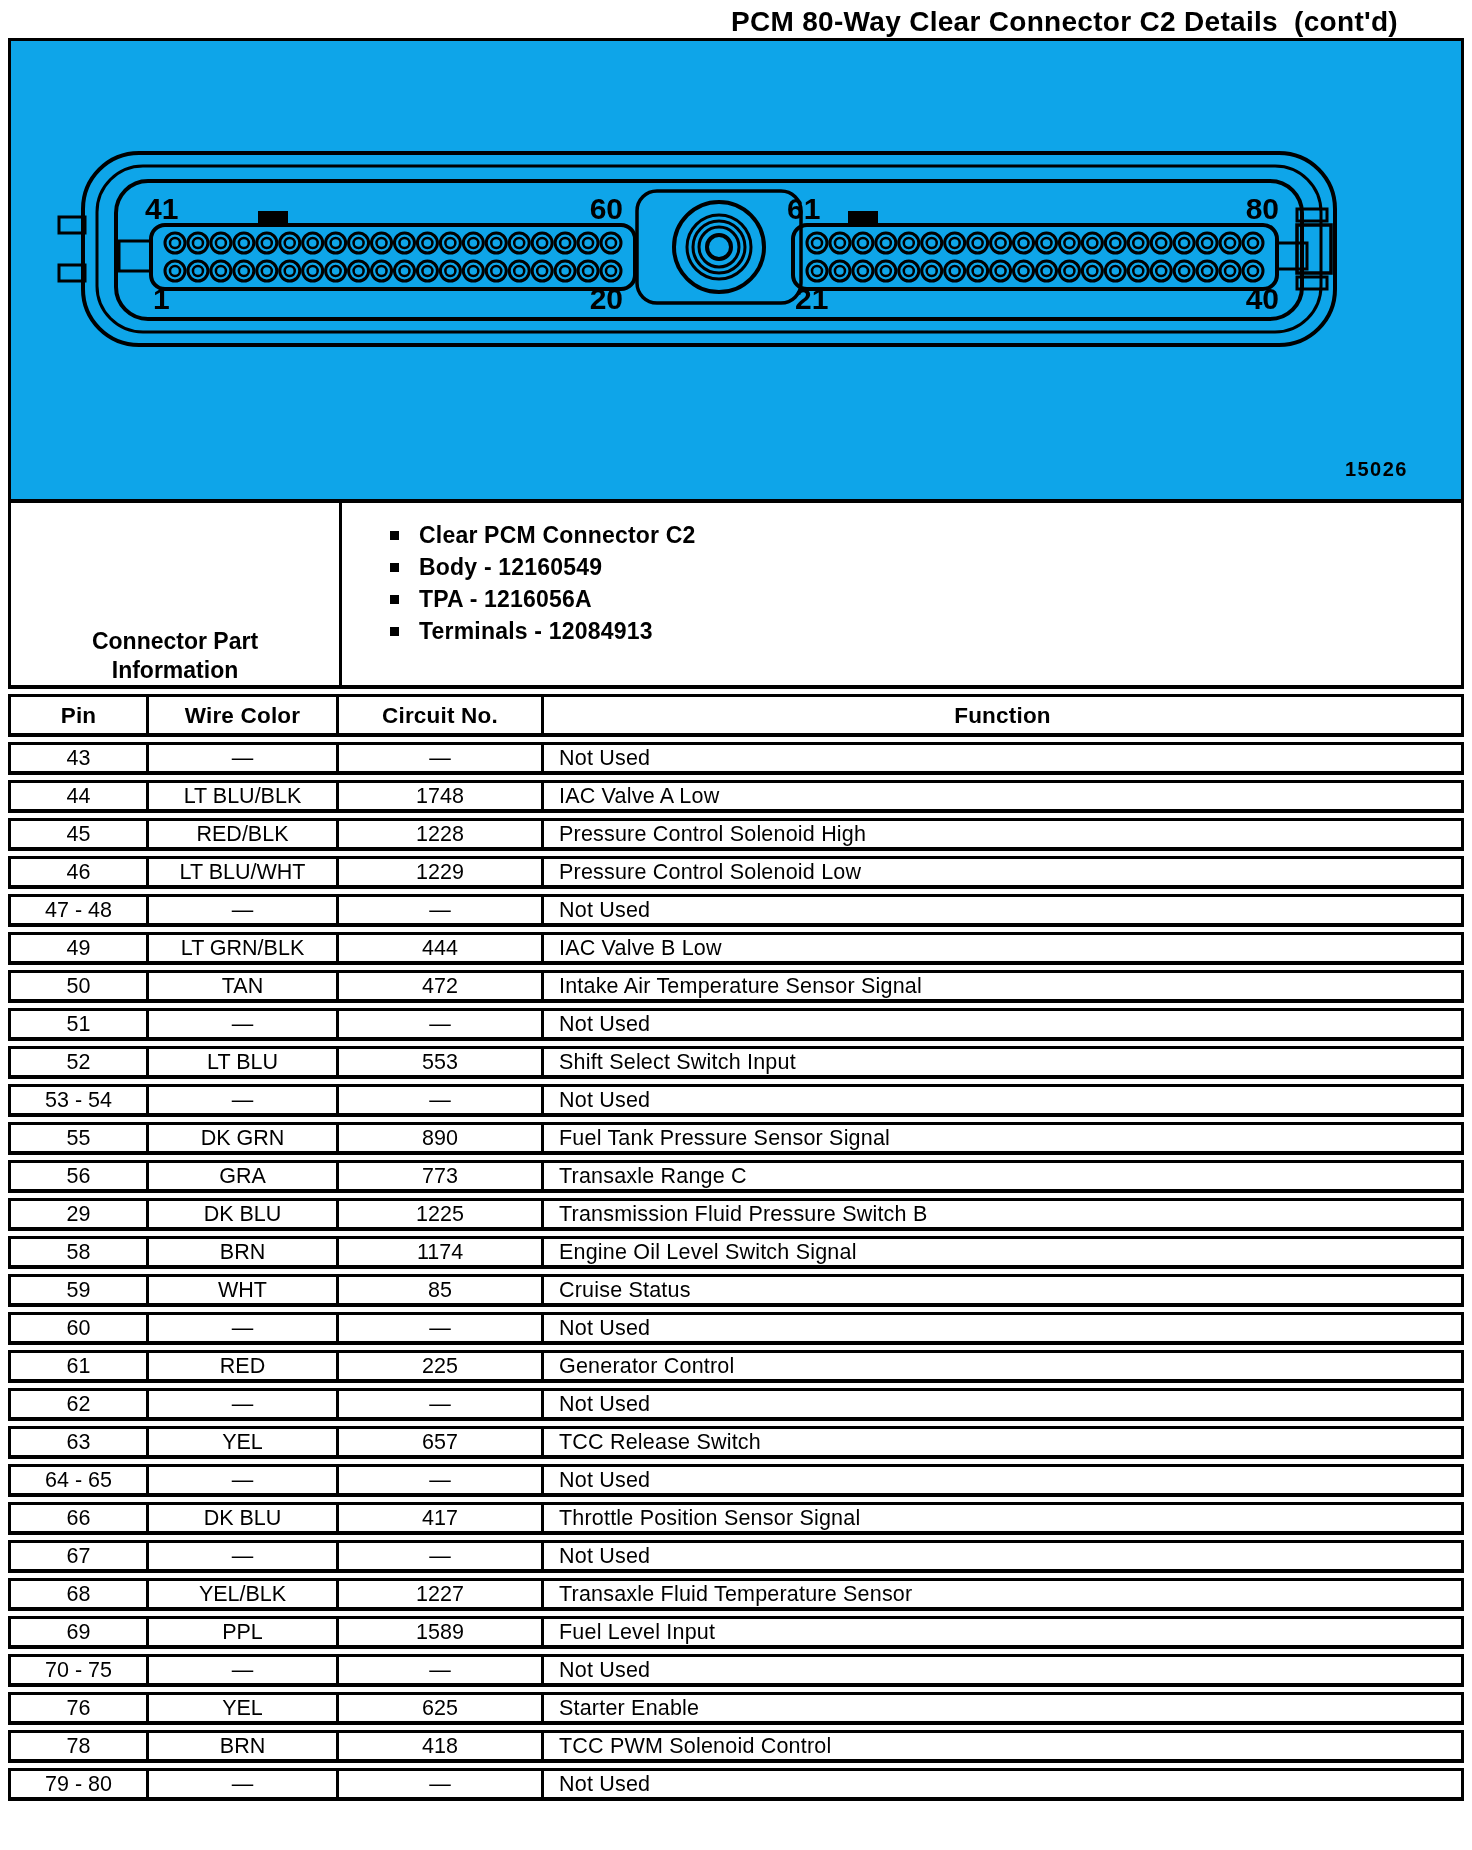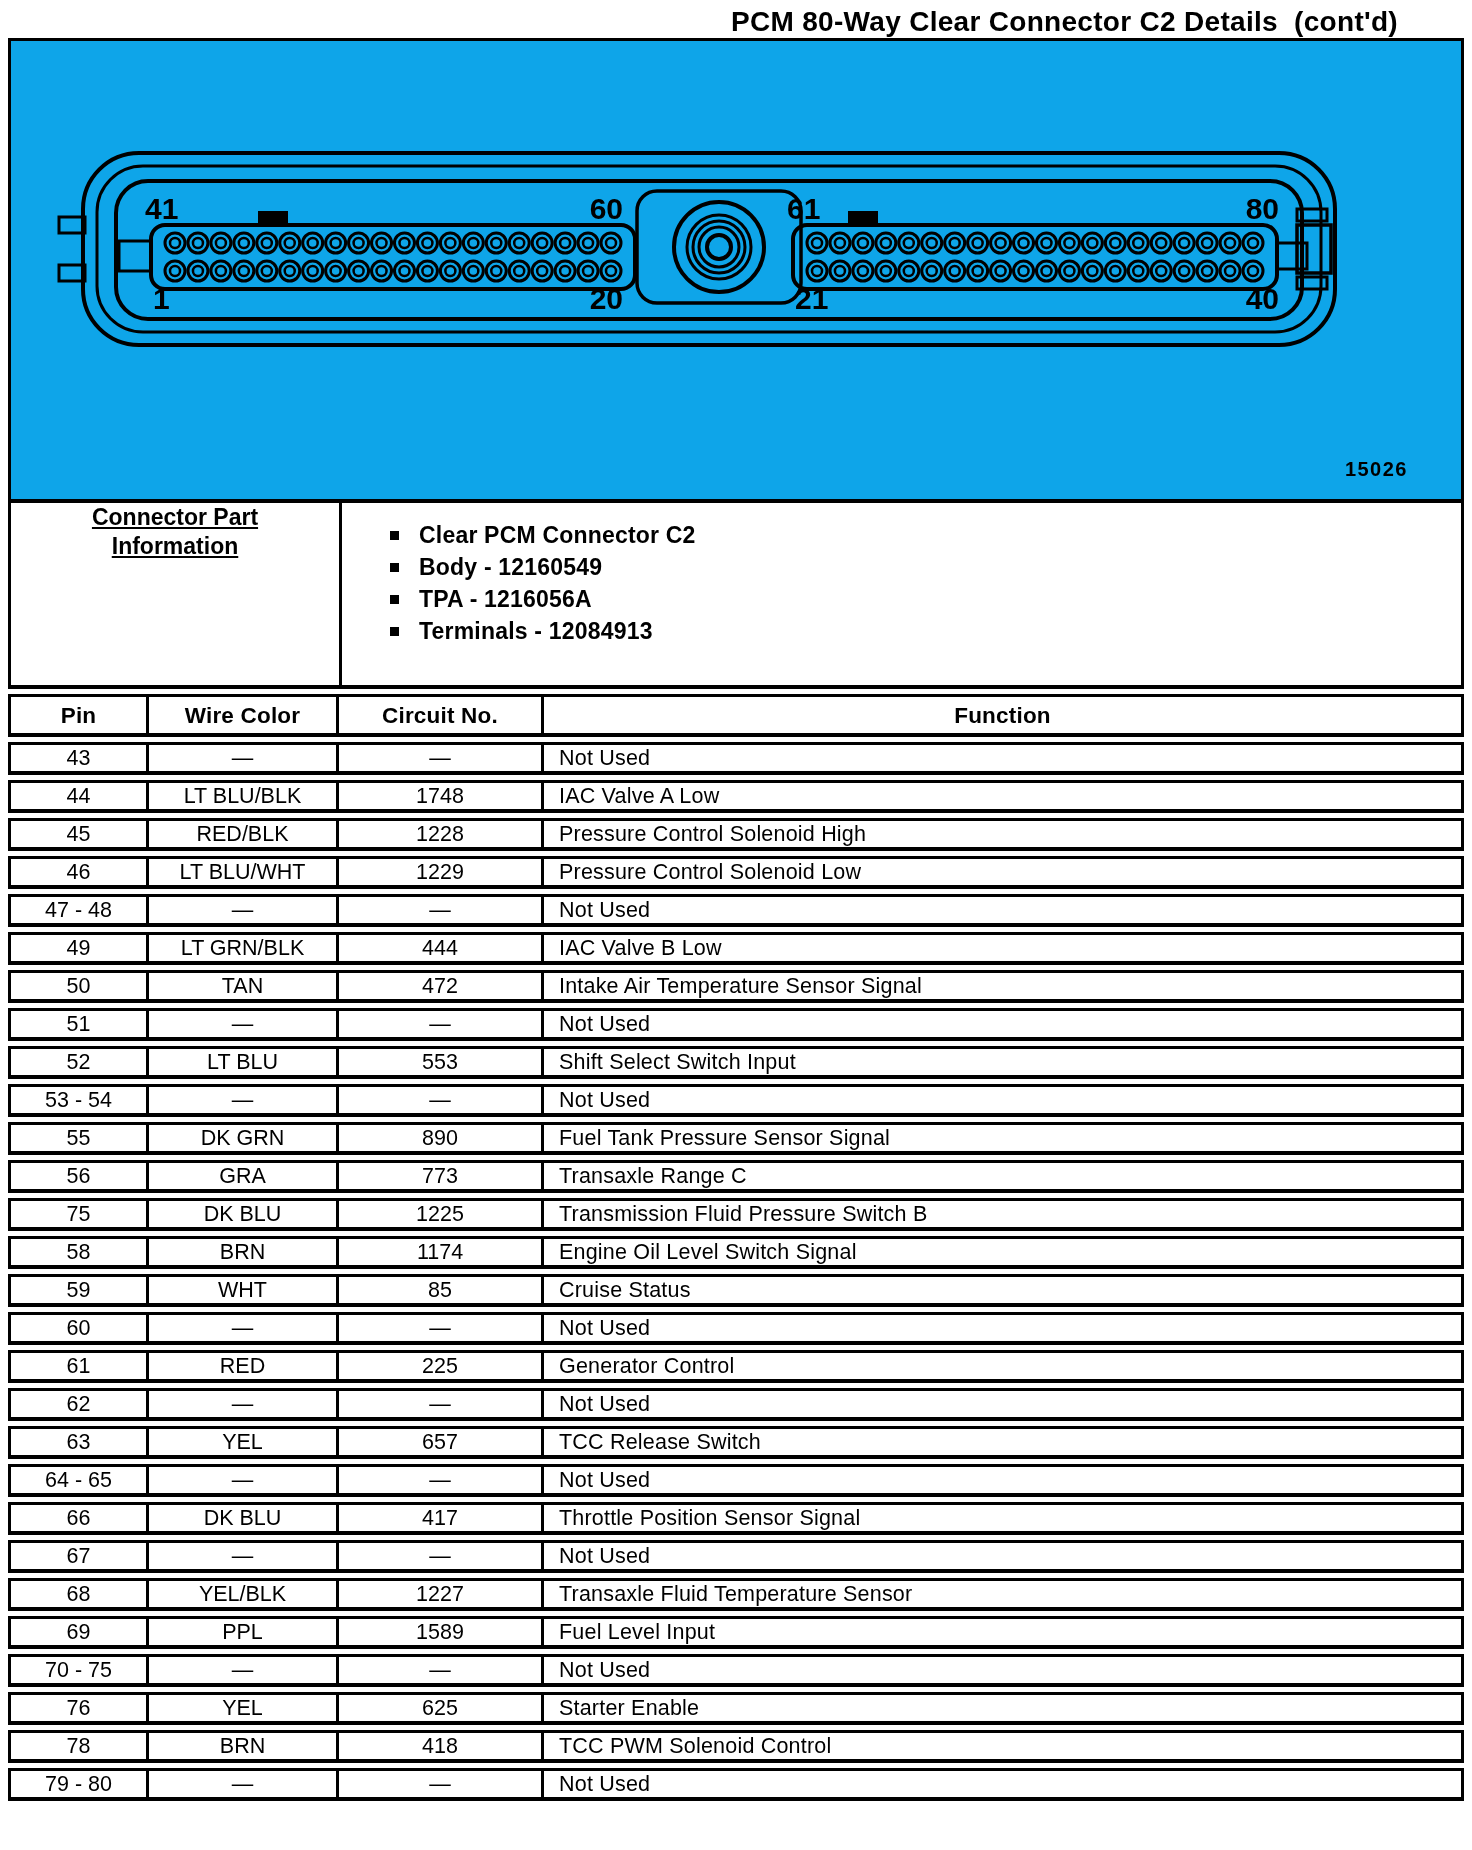--- a/index.html
+++ b/index.html
@@ -29,21 +29,21 @@
   }
   
   .part-info{
     display:flex;box-sizing:border-box;
     border-left:3px solid #000;border-right:3px solid #000;border-bottom:4px solid #000;
     height:186px;width:1456px;
   }
   .part-info-left{
     box-sizing:border-box;width:331px;flex:0 0 331px;
     border-right:3px solid #000;
-    display:flex;align-items:flex-start;justify-content:center;text-decoration:underline;
+    display:flex;align-items:flex-end;justify-content:center;
   }
   .part-info-left .lbl{
     width:240px;text-align:center;
     font-size:23px;font-weight:bold;line-height:29px;
   }
   .part-info-right{flex:1;padding:16px 0 0 48px;}
   .part-info-right ul{list-style:none;margin:0;padding:0;}
   .part-info-right li{
     display:flex;align-items:center;
     font-size:23px;font-weight:bold;line-height:32px;letter-spacing:.2px;
@@ -396,21 +396,21 @@
           <td>890</td>
           <td class="func">Fuel Tank Pressure Sensor Signal</td>
         </tr>
         <tr>
           <td>56</td>
           <td>GRA</td>
           <td>773</td>
           <td class="func">Transaxle Range C</td>
         </tr>
         <tr>
-          <td>75</td>
+          <td>29</td>
           <td>DK BLU</td>
           <td>1225</td>
           <td class="func">Transmission Fluid Pressure Switch B</td>
         </tr>
         <tr>
           <td>58</td>
           <td>BRN</td>
           <td>1174</td>
           <td class="func">Engine Oil Level Switch Signal</td>
         </tr>

